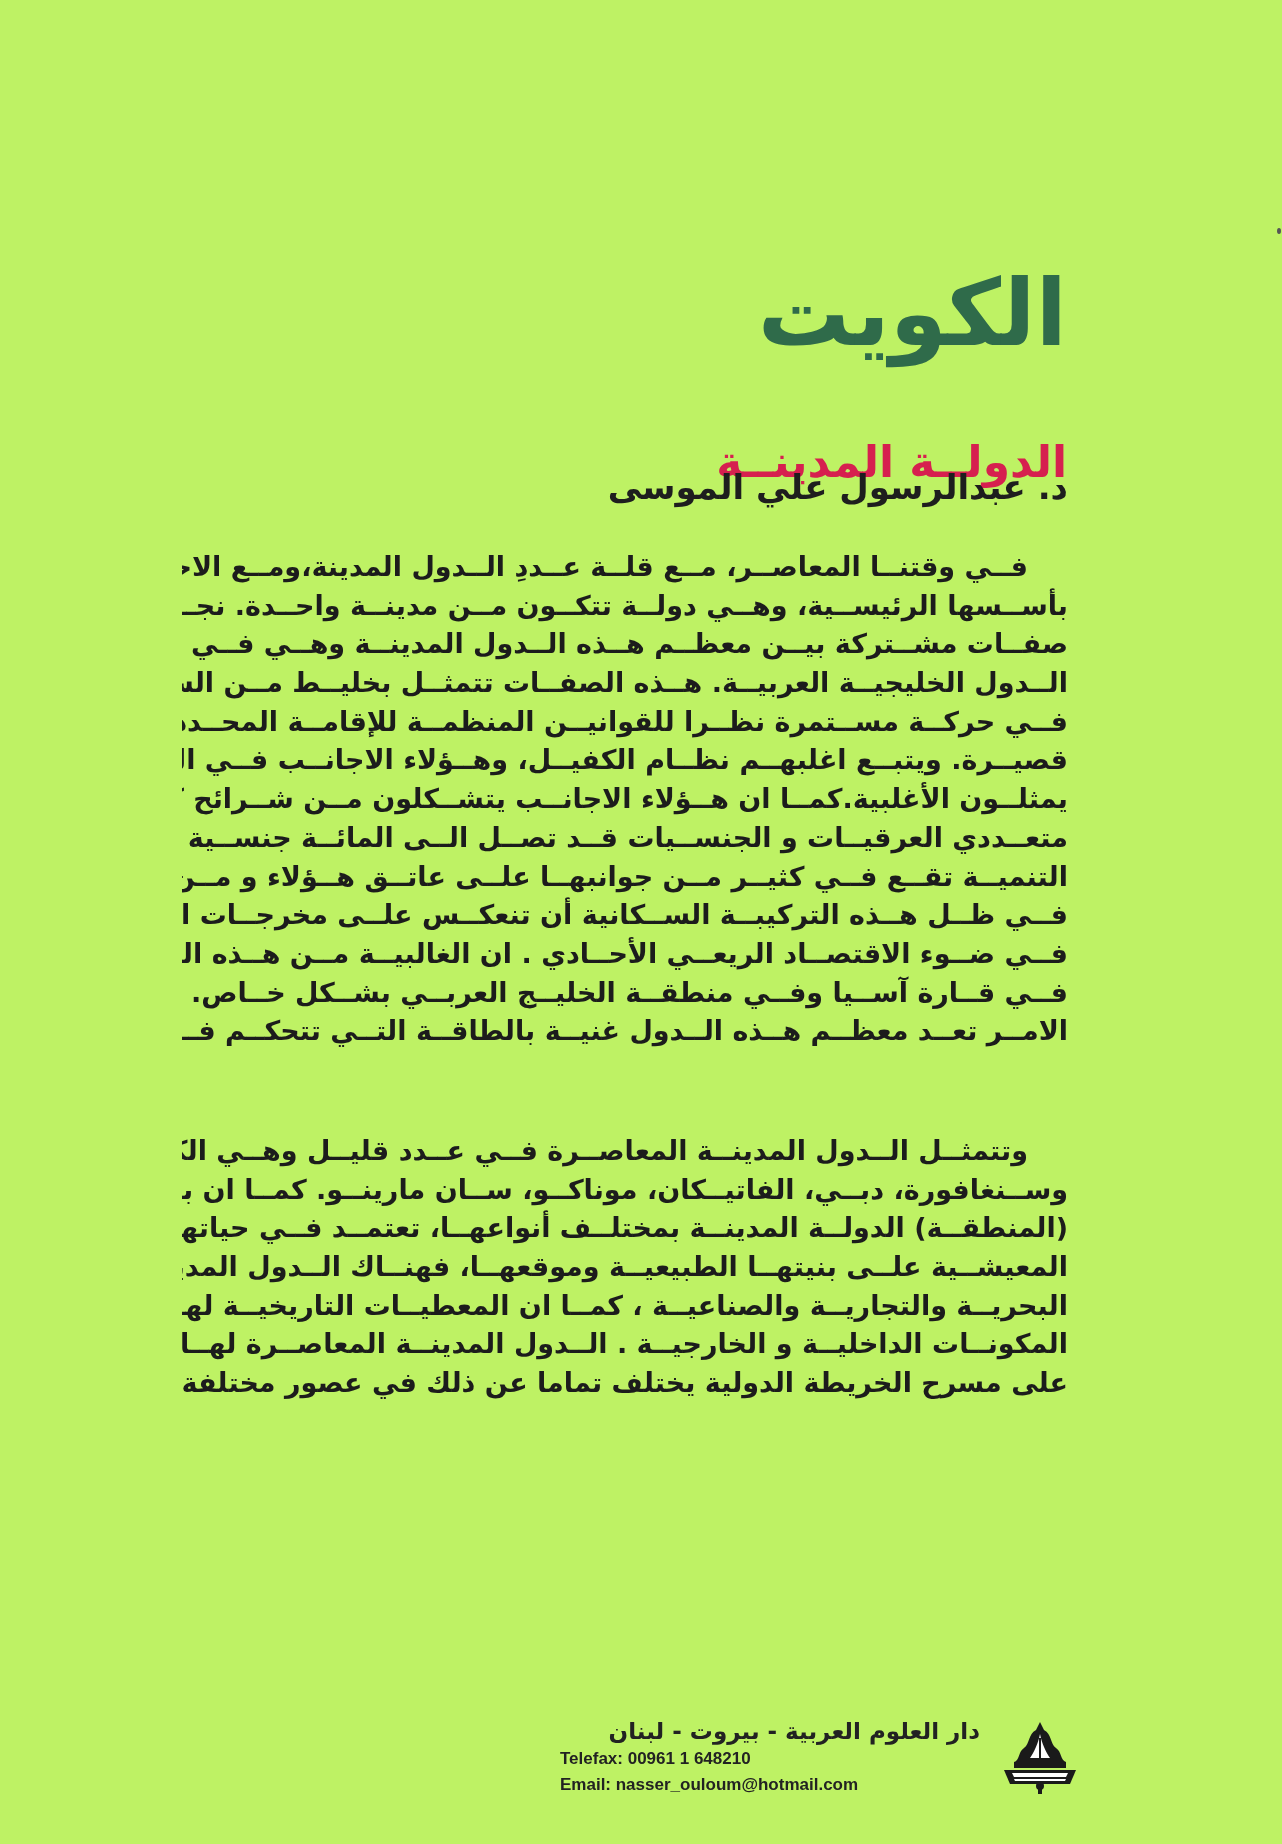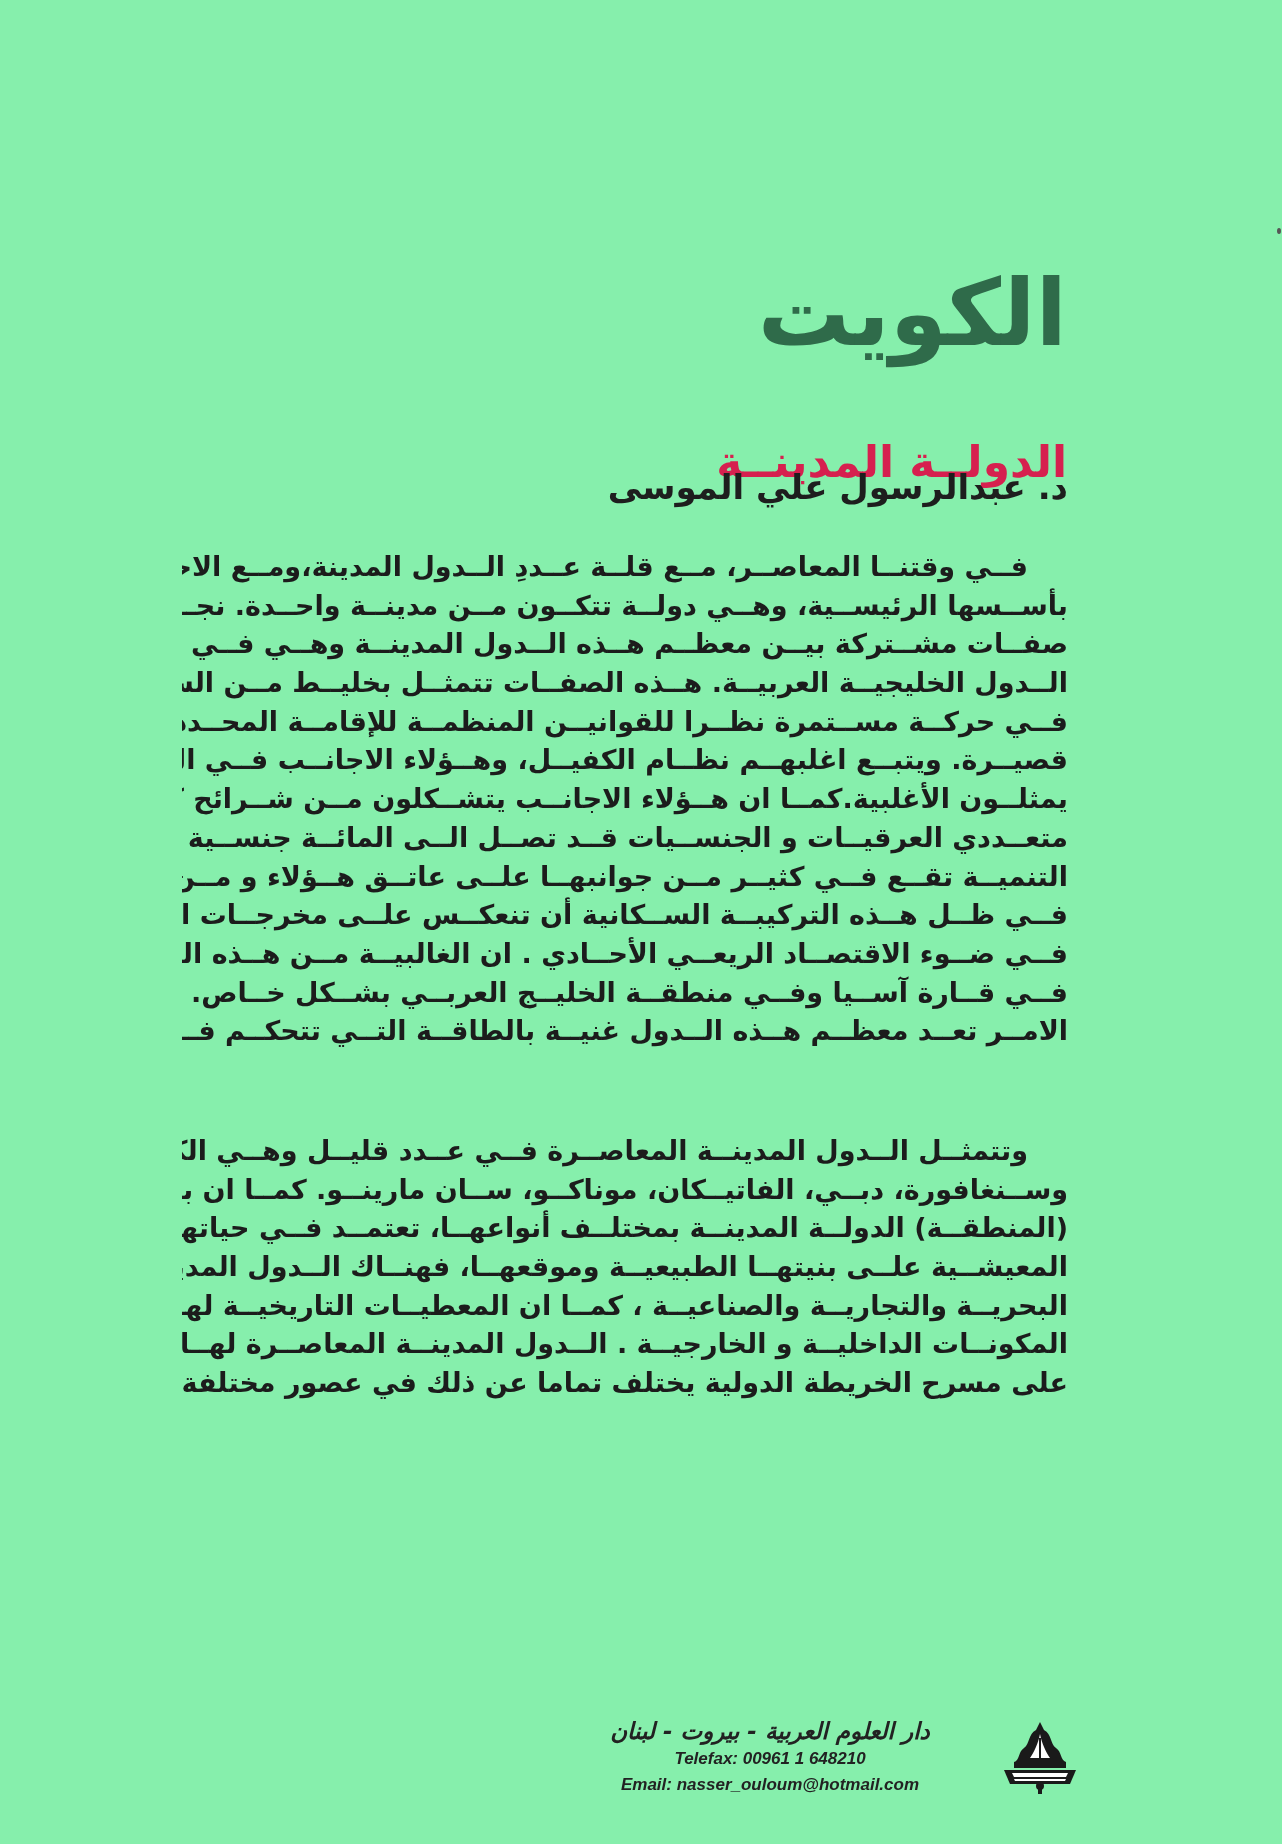--- a/index.html
+++ b/index.html
@@ -11,21 +11,21 @@
       width: 1282px;
       height: 1844px;
       position: relative;
       overflow: hidden;
       font-family: "DejaVu Sans", sans-serif;
       color: #1c1c1c;
     }
     .page {
       position: absolute;
       inset: 0;
-      background: #86efac;
+      background: #bef264;
     }
     .speck {
       position: absolute;
       left: 1277px;
       top: 228px;
       width: 4px;
       height: 6px;
       border-radius: 50%;
       background: #555;
     }
@@ -80,22 +80,20 @@
       text-align-last: justify;
       overflow: hidden;
     }
     .line.first { padding-right: 40px; }
     .line.last { text-align-last: right; }
     .footer {
       position: absolute;
       left: 560px;
       top: 1716px;
       width: 420px;
-      text-align: center;
-      font-style: italic;
     }
     .publisher {
       direction: rtl;
       font-family: "DejaVu Sans", sans-serif;
       font-size: 23px;
       font-weight: bold;
       color: #222;
       line-height: 30px;
     }
     .contact {

